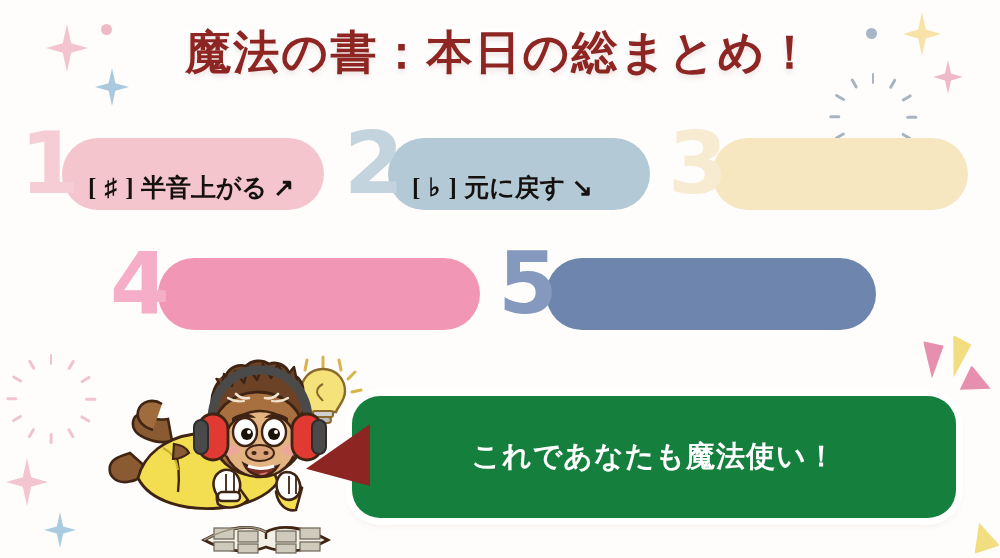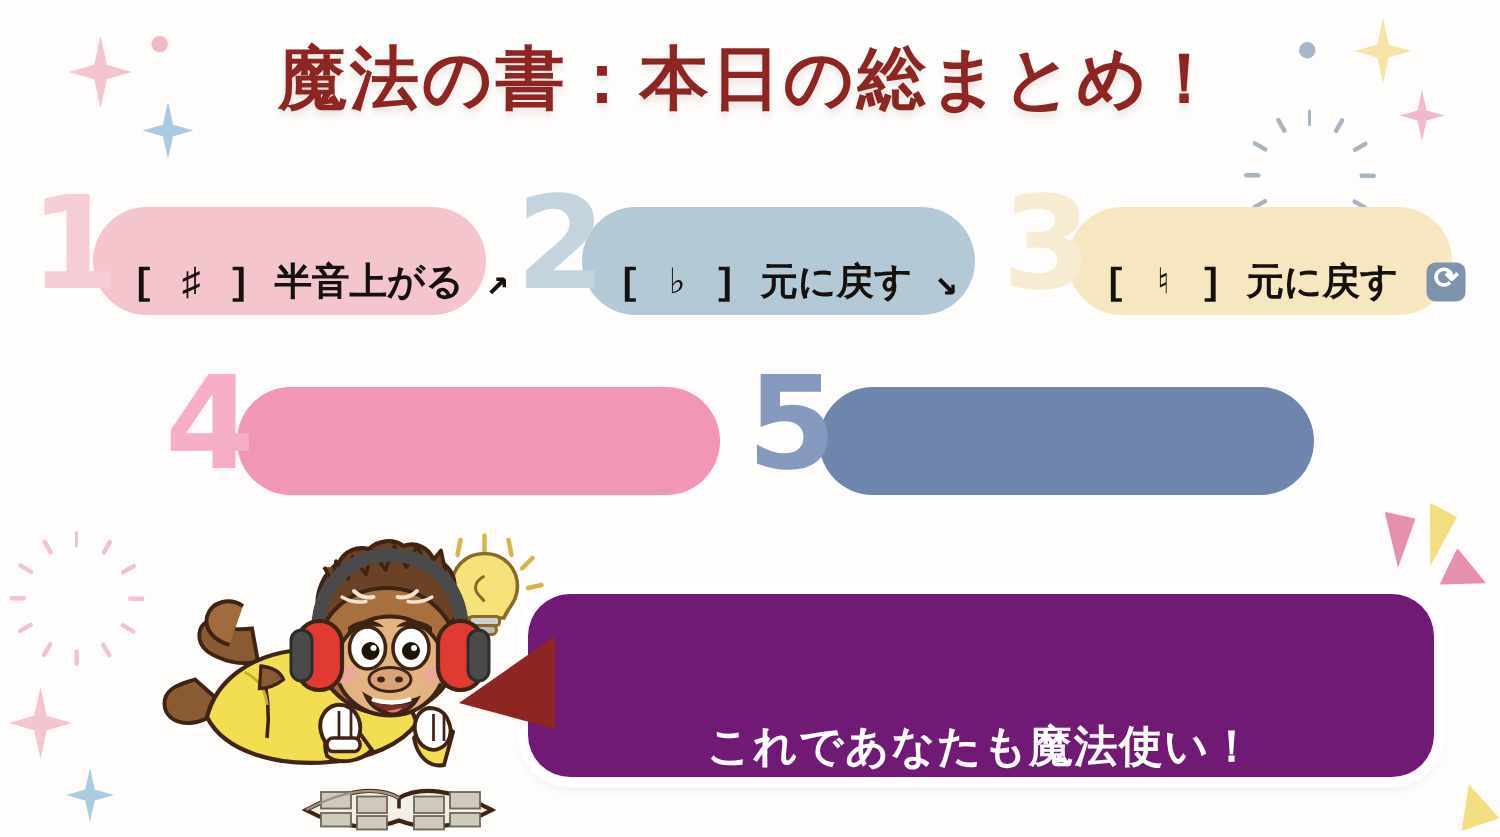--- a/index.html
+++ b/index.html
@@ -92,21 +92,21 @@
     z-index: 1;
     font-family: "DejaVu Sans", "Liberation Sans", sans-serif;
   }
   .rule-text {
     position: relative;
     z-index: 3;
     font-size: 25px;
     font-weight: bold;
     color: #14110f;
     white-space: nowrap;
-    font-family: Liberation Mono, monospace;
+    font-family: Liberation Serif, serif;
     margin-top: 27px;
   }
   .rule-sym {
     font-size: 25px;
     letter-spacing: 1px;
   }
   .arrow {
     font-size: 25px;
     font-weight: bold;
     letter-spacing: -1px;
@@ -133,27 +133,27 @@
     line-height: 1;
   }
 
   
   #bubble {
     position: absolute;
     left: 352px;
     top: 396px;
     width: 604px;
     height: 122px;
-    background: #701a75;
+    background: #15803d;
     border-radius: 28px;
     box-shadow: 0 0 0 7px #ffffff, 0 4px 9px rgba(120,80,70,0.25);
     display: flex;
-    flex-direction: column;
+    flex-direction: row;
     align-items: center;
-    justify-content: flex-end;
+    justify-content: center;
     z-index: 6;
   }
   #bubble .line {
     color: #ffffff;
     font-size: 29px;
     font-weight: bold;
     letter-spacing: 1px;
     line-height: 1.42;
     white-space: nowrap;
     font-family: "DejaVu Sans", "Liberation Sans", sans-serif;
@@ -246,25 +246,20 @@
     <span class="rule-num" style="left:-44px; color:#c3d4de;">2</span>
     <span class="rule-text" style="margin-left:24px;">
       <span class="rule-sym">[ ♭ ]</span>
       <span>元に戻す</span>
       <span class="arrow">↘</span>
     </span>
   </div>
 
   <div class="rule" style="left:712px; top:138px; width:256px; background:#f6e7c1;">
     <span class="rule-num" style="left:-44px; color:#f7ecd2;">3</span>
-    <span class="rule-text" style="margin-left:24px;">
-      <span class="rule-sym">[ ♮ ]</span>
-      <span>元に戻す</span>
-      <span class="repeat-icon"></span>
-    </span>
   </div>
 
   <div class="rule" style="left:158px; top:258px; width:322px; background:#f296b6;">
     <span class="rule-num" style="left:-48px; color:#f6aec8;">4</span>
   </div>
 
   <div class="rule" style="left:546px; top:258px; width:330px; background:#6e86ad;">
     <span class="rule-num" style="left:-48px; color:#8499bd;">5</span>
   </div>
 

